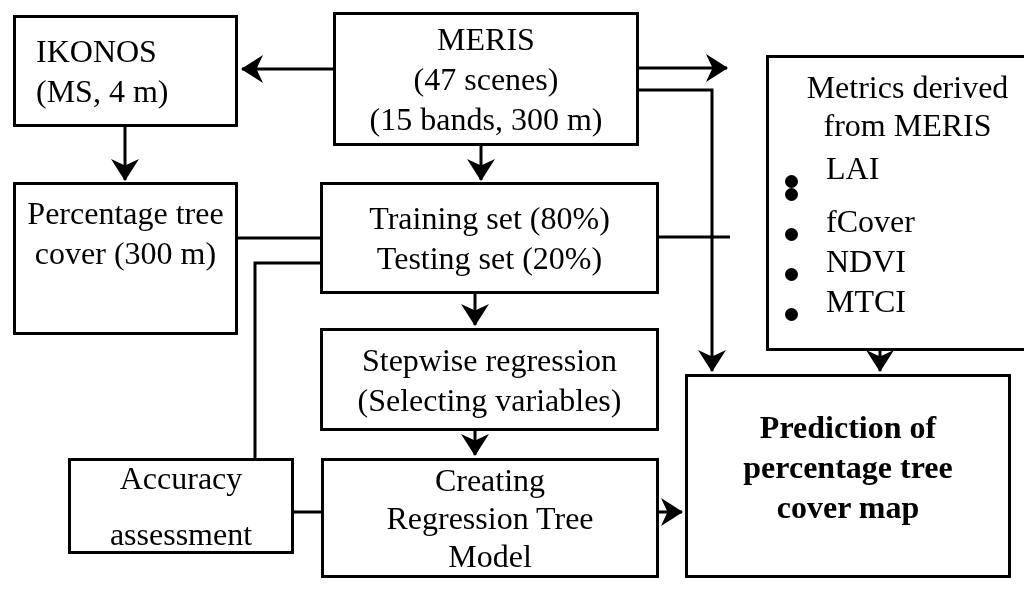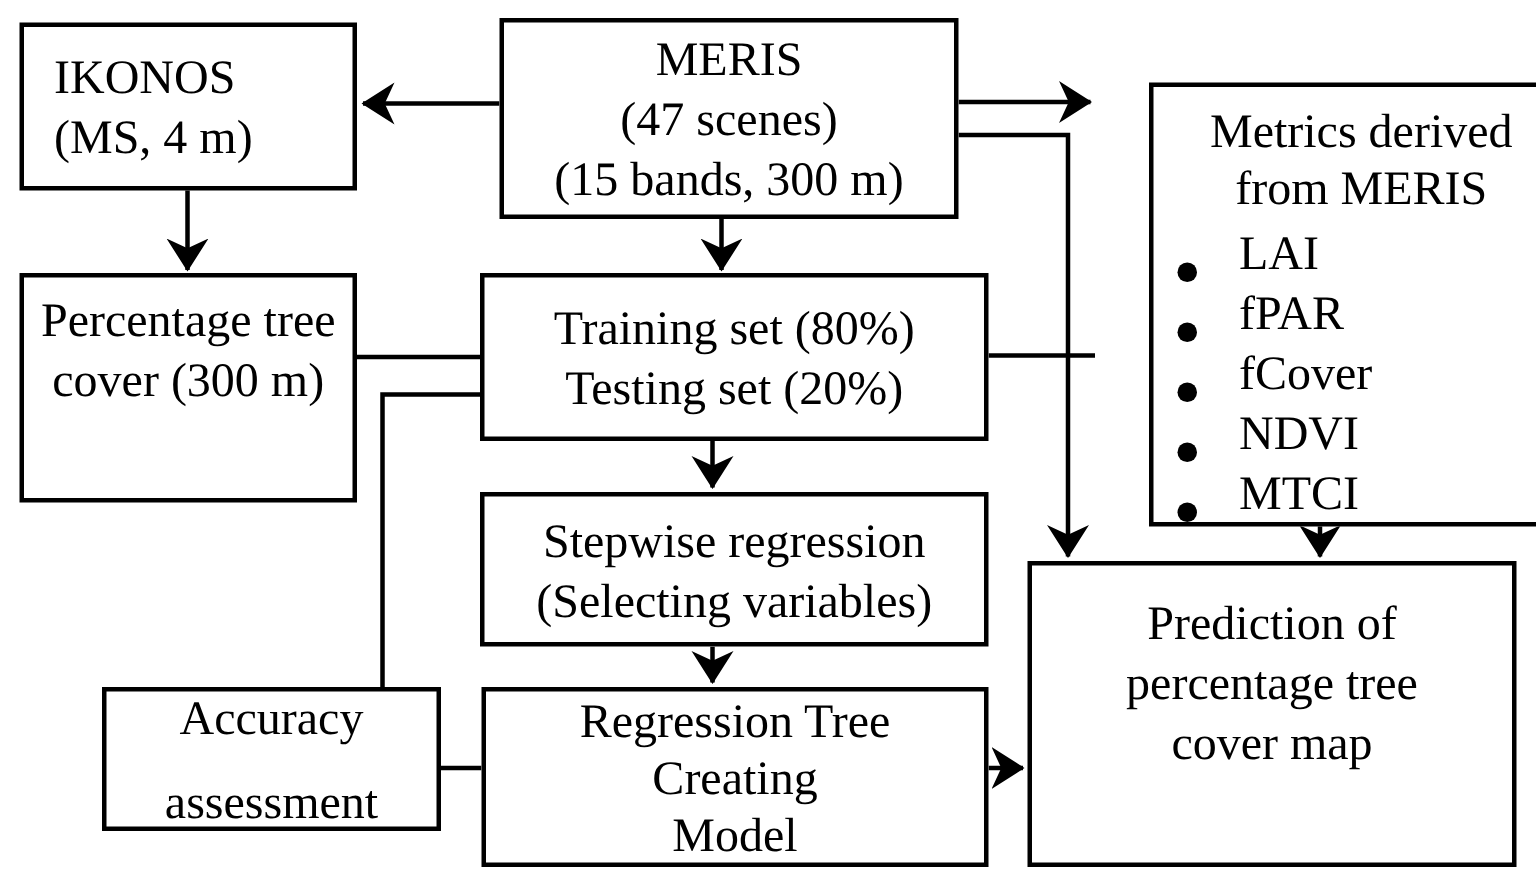--- a/index.html
+++ b/index.html
@@ -44,21 +44,21 @@
   .node-meris      { left: 333px; top: 12px;  width: 306px; height: 134px; text-align: right; }
   .node-metrics    { left: 766px; top: 15px;  width: 283px; height: 296px;
                      justify-content: flex-start; padding-top: 10px; margin-top: 40px; }
   .node-ptc        { left: 13px;  top: 182px; width: 225px; height: 153px;
                      justify-content: flex-start; padding-top: 8px; }
   .node-training   { left: 320px; top: 182px; width: 339px; height: 112px; }
   .node-stepwise   { left: 320px; top: 328px; width: 339px; height: 103px; }
   .node-accuracy   { left: 68px;  top: 458px; width: 226px; height: 96px; gap: 16px; }
   .node-creating   { left: 321px; top: 458px; width: 338px; height: 120px; line-height: 38px; }
   .node-prediction { left: 685px; top: 374px; width: 326px; height: 204px;
-                     justify-content: flex-start; padding-top: 18px; font-weight: normal; }
+                     justify-content: flex-start; padding-top: 30px; font-weight: bold; }
 
   .metrics-title { line-height: 38px; }
   .metrics-list {
     list-style: none;
     margin: 4px 0 0 0;
     padding: 0 0 0 16px;
     width: 100%;
     box-sizing: border-box;
     text-align: left;
   }
@@ -118,21 +118,20 @@
   <div class="box node-metrics">
     <span class="text-line metrics-title">Metrics derived</span>
     <span class="text-line metrics-title">from MERIS</span>
     <ul class="metrics-list">
       <li>
         <span class="bullet-dot"></span>
         <span>LAI</span>
       </li>
       <li>
         <span class="bullet-dot"></span>
-        <span>fPAR</span>
       </li>
       <li>
         <span class="bullet-dot"></span>
         <span>fCover</span>
       </li>
       <li>
         <span class="bullet-dot"></span>
         <span>NDVI</span>
       </li>
       <li>
@@ -156,22 +155,22 @@
     <span class="text-line">Stepwise regression</span>
     <span class="text-line">(Selecting variables)</span>
   </div>
 
   <div class="box node-accuracy">
     <span class="text-line">Accuracy</span>
     <span class="text-line">assessment</span>
   </div>
 
   <div class="box node-creating">
+    <span class="text-line">Creating</span>
     <span class="text-line">Regression Tree</span>
-    <span class="text-line">Creating</span>
     <span class="text-line">Model</span>
   </div>
 
   <div class="box node-prediction">
     <span class="text-line">Prediction of</span>
     <span class="text-line">percentage tree</span>
     <span class="text-line">cover map</span>
   </div>
 
 </div>

